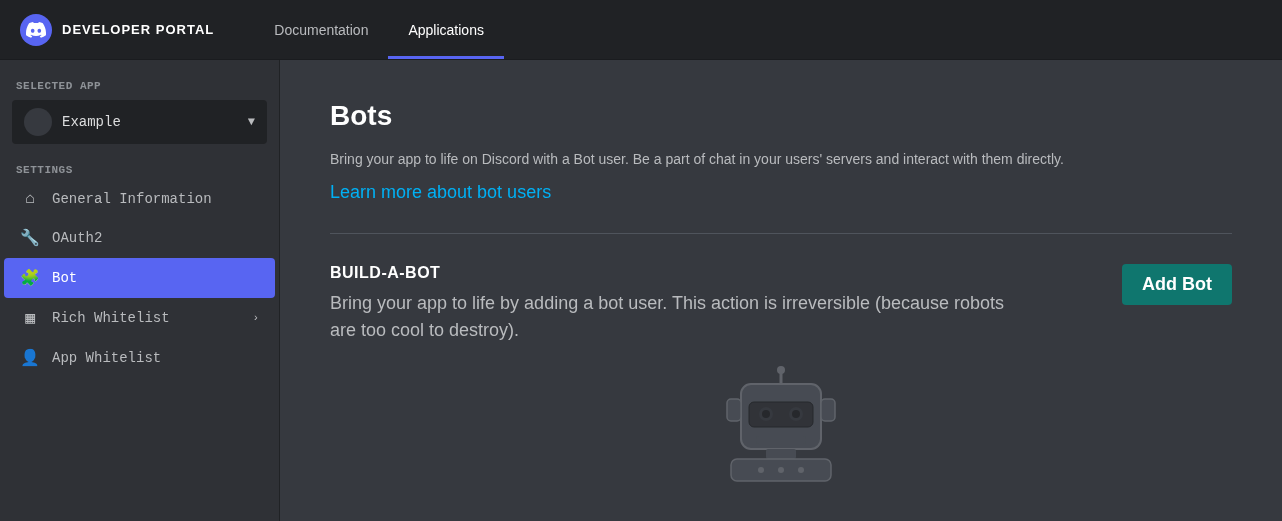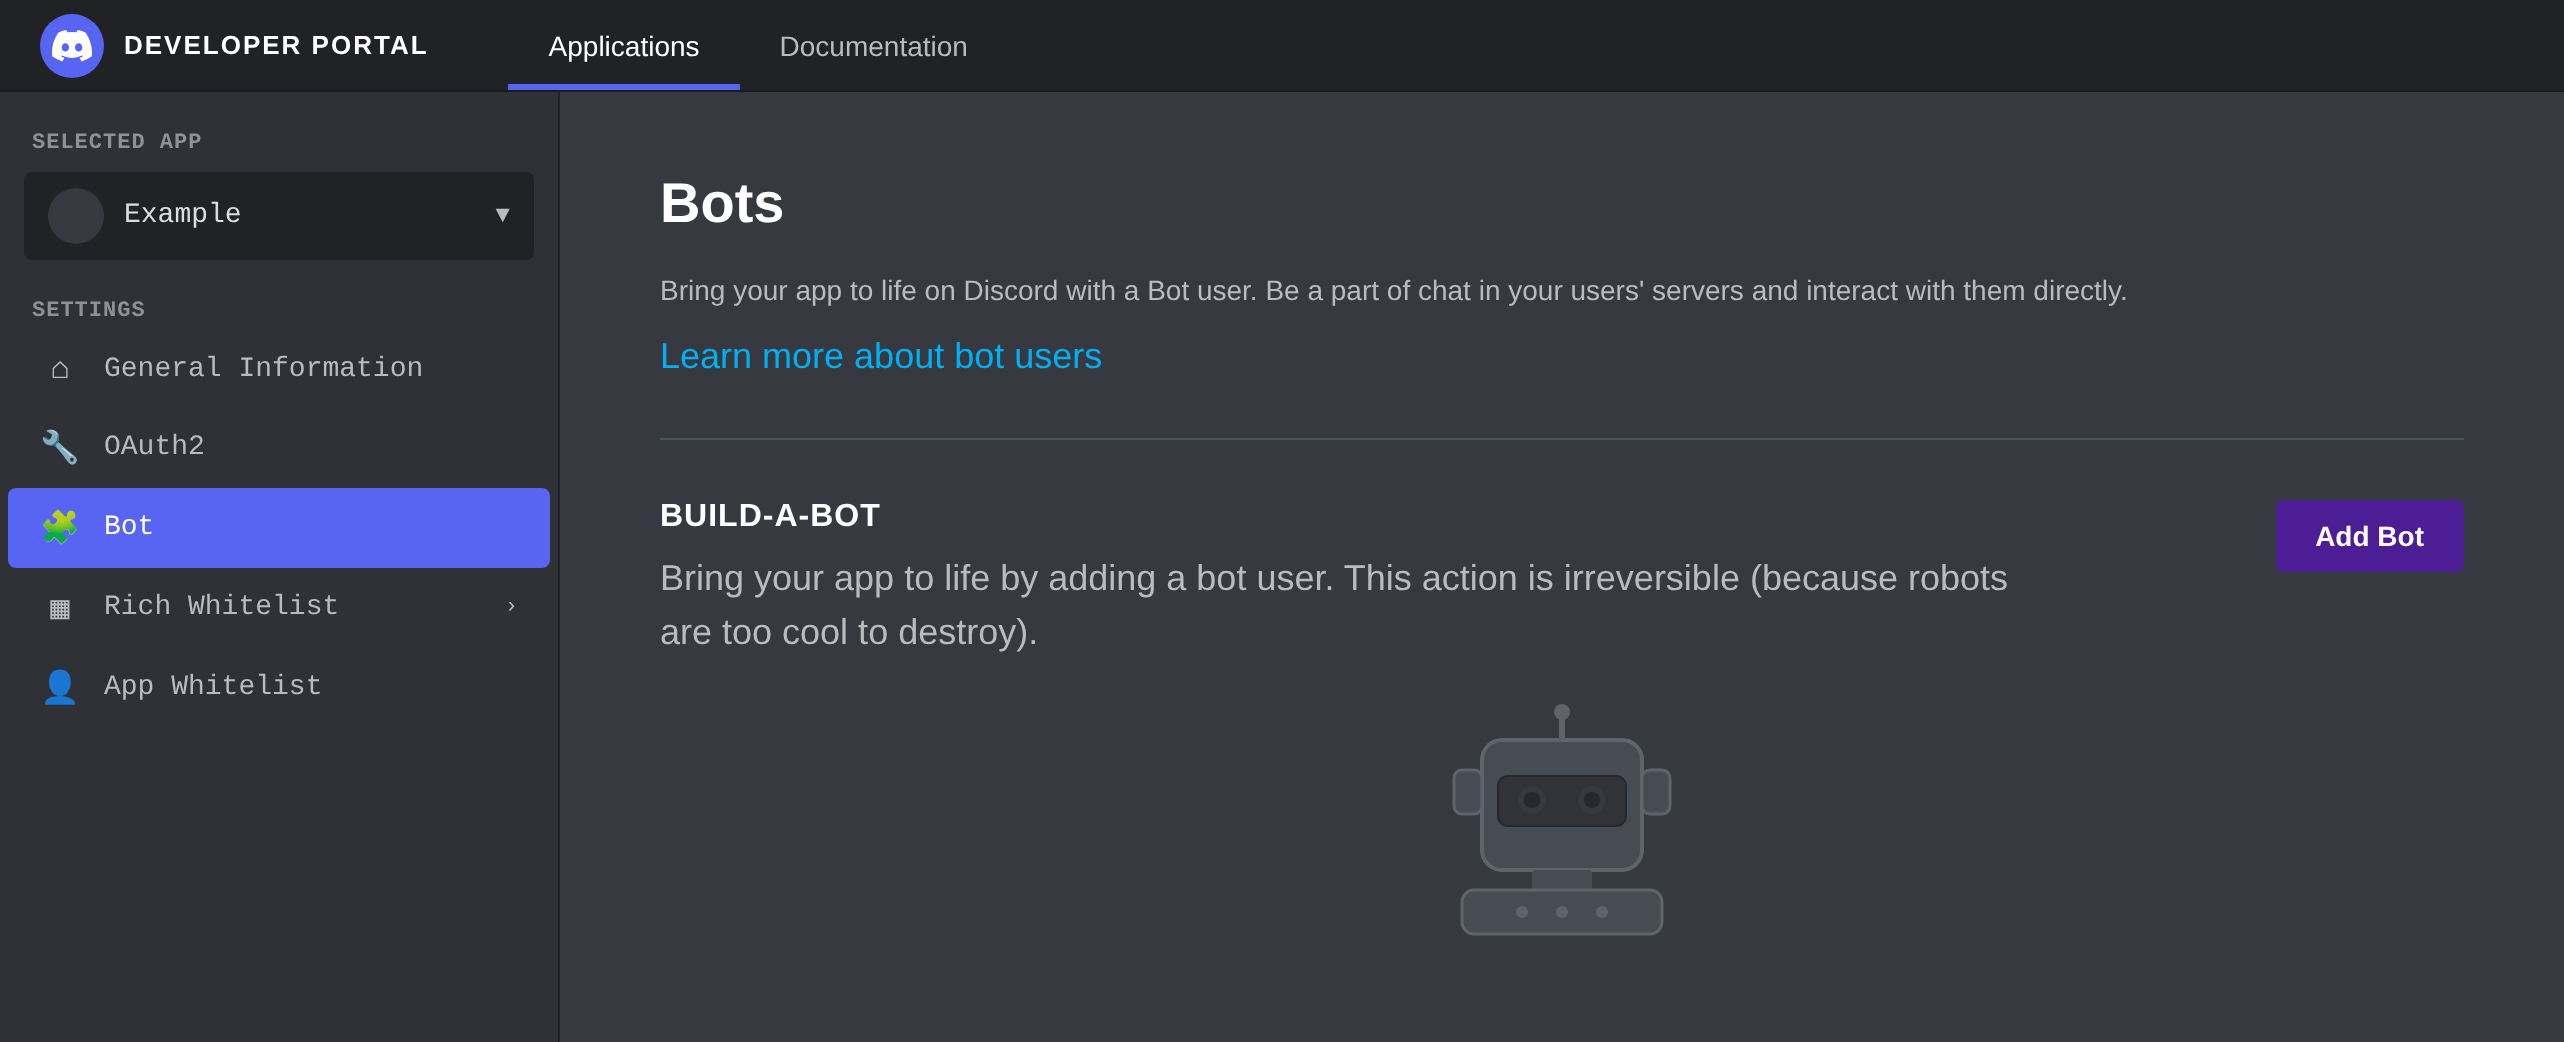--- a/index.html
+++ b/index.html
@@ -12,21 +12,21 @@
       overflow: hidden;
       display: flex;
       flex-direction: column;
     }
 
     
     .header {
       background: #202225;
       display: flex;
       align-items: center;
-      height: 46px;
+      height: 60px;
       padding: 0 20px;
       border-bottom: 1px solid #1a1c1f;
       flex-shrink: 0;
     }
     .logo-area {
       display: flex;
       align-items: center;
       gap: 10px;
       margin-right: 40px;
     }
@@ -220,26 +220,26 @@
       margin-bottom: 8px;
       letter-spacing: 0.5px;
     }
     .build-a-bot-desc {
       font-size: 18px;
       color: #b9bbbe;
       line-height: 1.5;
       max-width: 700px;
     }
     .add-bot-button {
-      background: #4c1d95;
+      background: #0f766e;
       color: #ffffff;
       border: none;
       border-radius: 4px;
       padding: 10px 20px;
-      font-size: 14px;
+      font-size: 18px;
       font-weight: 600;
       cursor: pointer;
       white-space: nowrap;
       margin-left: 30px;
       flex-shrink: 0;
     }
 
     
     .robot-container {
       display: flex;
@@ -256,22 +256,22 @@
 <header class="header">
   <div class="logo-area">
     <div class="logo-icon">
       <svg width="20" height="16" viewBox="0 0 20 16" fill="white">
         <path d="M16.93 1.33A16.46 16.46 0 0 0 12.86 0c-.18.33-.4.77-.54 1.12a15.3 15.3 0 0 0-4.63 0C7.54.77 7.31.33 7.13 0A16.41 16.41 0 0 0 3.06 1.34C.44 5.37-.27 9.3.08 13.18a16.58 16.58 0 0 0 5.07 2.58c.41-.56.77-1.16 1.08-1.8a10.77 10.77 0 0 1-1.7-.83c.14-.1.28-.21.42-.32a11.81 11.81 0 0 0 10.1 0c.14.11.28.22.42.32-.54.33-1.11.6-1.7.84.31.63.67 1.24 1.08 1.8a16.52 16.52 0 0 0 5.08-2.6c.42-4.44-.72-8.3-3.1-11.84zM6.68 10.81c-1 0-1.82-.93-1.82-2.08s.8-2.09 1.82-2.09 1.84.93 1.82 2.09c0 1.15-.8 2.08-1.82 2.08zm6.64 0c-1 0-1.82-.93-1.82-2.08s.8-2.09 1.82-2.09 1.83.93 1.82 2.09c0 1.15-.8 2.08-1.82 2.08z"></path>
       </svg>
     </div>
     <span class="portal-title">DEVELOPER PORTAL</span>
   </div>
   <nav class="nav-tabs">
+    <a class="nav-tab">Documentation</a>
     <a class="nav-tab active">Applications</a>
-    <a class="nav-tab">Documentation</a>
   </nav>
 </header>
 
 <div class="main-layout">
 
   <aside class="sidebar">
     <div class="selected-app-label">SELECTED APP</div>
     <div class="app-selector">
       <div class="app-selector-left">
         <div class="app-avatar"></div>

